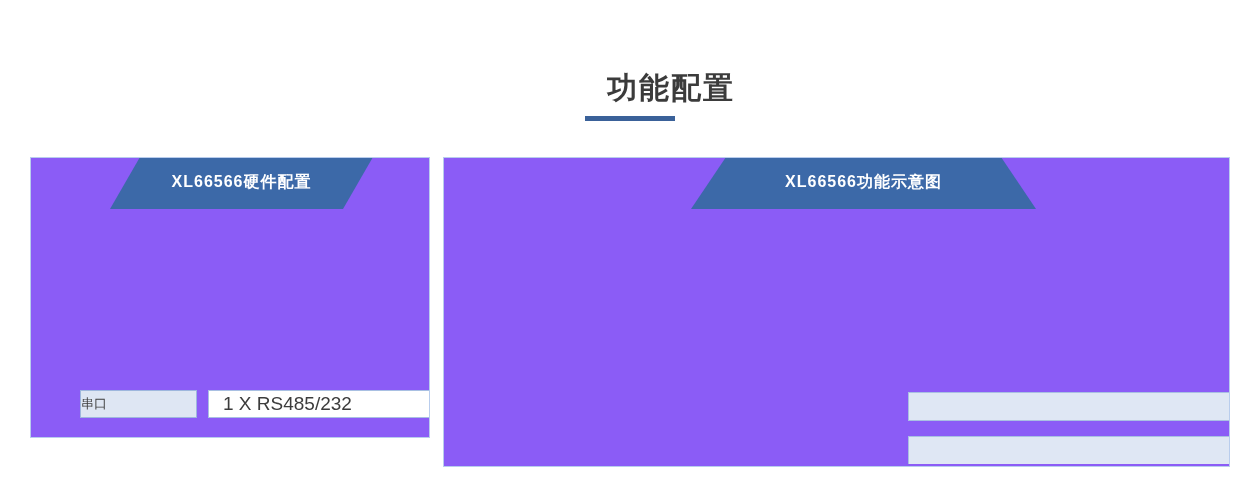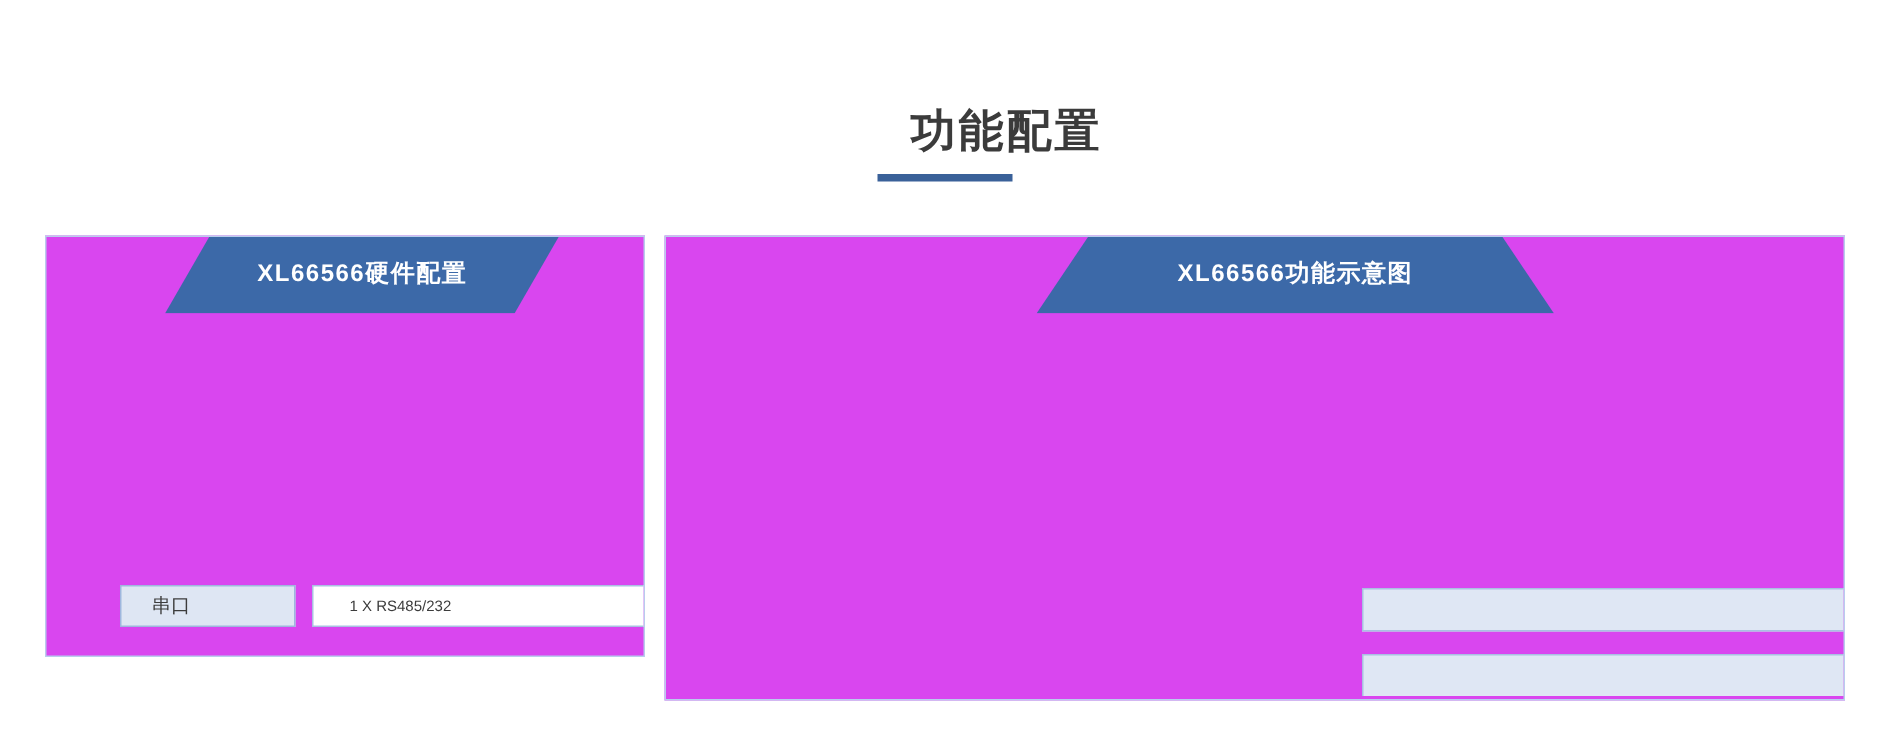--- a/index.html
+++ b/index.html
@@ -21,21 +21,21 @@
     margin-left:41px;
   }
   .title-rule{
     position:absolute;left:585px;top:116px;
     width:90px;height:5px;background:#3a6199;
   }
 
   
   .panel{
     position:absolute;
-    background:#d946ef;
+    background:#8b5cf6;
     border:1px solid #b9cded;
     box-sizing:border-box;
     overflow:hidden;
   }
   #panel-left{left:30px;top:157px;width:400px;height:281px;}
   #panel-right{left:443px;top:157px;width:787px;height:310px;}
 
   
   .banner{
     position:absolute;
@@ -60,31 +60,30 @@
   
   .row{
     position:absolute;left:49px;height:28px;
   }
   .row .lbl{
     position:absolute;left:0;top:0;width:117px;height:28px;
     background:#dee6f3;
     border:1px solid #9eb7dd;
     box-sizing:border-box;
     display:flex;align-items:center;
-    padding-left:20px;
     font-size:13px;color:#3c3c3c;
   }
   .row .val{
     position:absolute;left:128px;top:0;width:245px;height:28px;
     background:#ffffff;
     border:1px solid #a9c0e2;
     box-sizing:border-box;
     display:flex;align-items:center;
-    padding-left:24px;
-    font-size:10px;color:#3c3c3c;
+    padding-left:14px;
+    font-size:19px;color:#3c3c3c;
   }
   #row-0{top:232px;}
   #row-1{top:295px;}
   #row-2{top:357px;}
 
   
   .bar{
     position:absolute;left:464px;width:746px;
     background:#dfe7f4;
     border:1px solid #a9c0e2;

